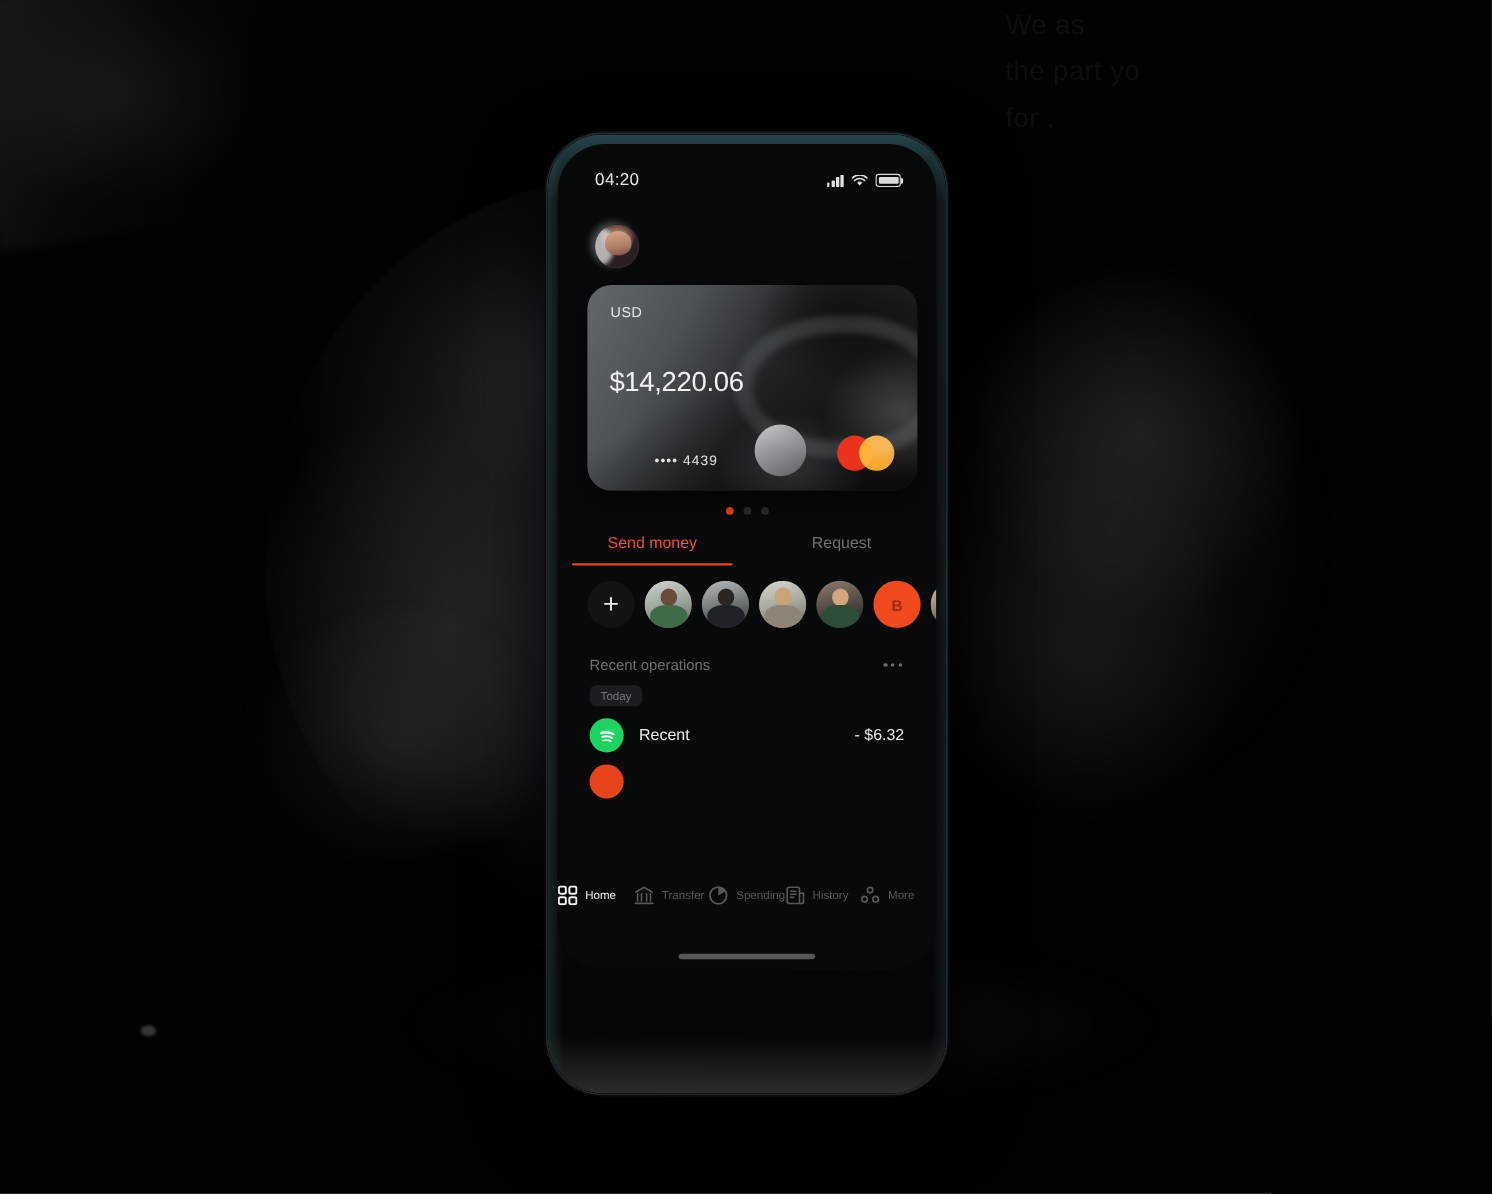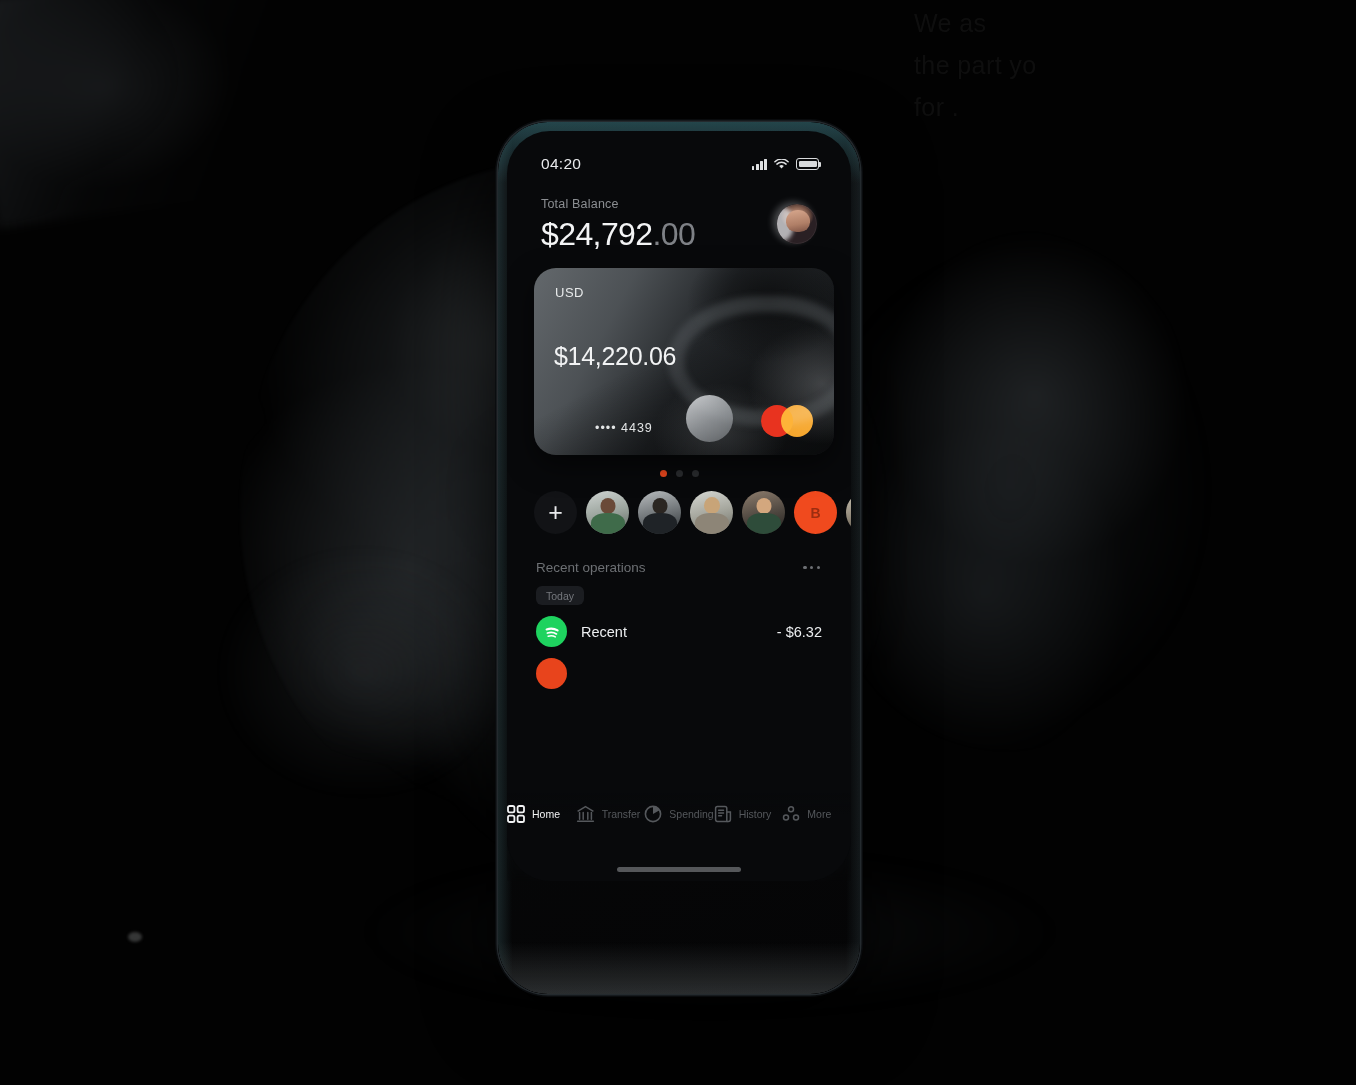--- a/index.html
+++ b/index.html
@@ -290,26 +290,20 @@
             </svg>
           </span>
           <span class="batt">
               <i></i>
             </span>
         </div>
       </div>
 
       
       <div class="balance-head">
-        <div>
-          <div class="bal-label">Total Balance</div>
-          <div class="bal-amount">
-            <span>$24,792</span><span class="bal-cents">.00</span>
-          </div>
-        </div>
         <div class="avatar-me"></div>
       </div>
 
       
       <div class="card-wrap">
         <div class="card">
           <div class="card-tex"></div>
           <div class="card-swoosh"></div>
           <div class="card-cur">USD</div>
           <div class="card-amt">$14,220.06</div>
@@ -323,20 +317,24 @@
       </div>
 
       
       <div class="dots">
         <i class="on"></i>
         <i></i>
         <i></i>
       </div>
 
       
+      <div class="tabs">
+        <div class="tab active">Send money</div>
+        <div class="tab">Request</div>
+      </div>
 
       
       <div class="contacts">
         <div class="c-add">+</div>
 
         <div class="c-av">
           <span class="sky" style="background:linear-gradient(165deg,#cfd4d2 0%,#9aa39c 52%,#5d6660 100%)"></span>
           <span class="head" style="top:7px; width:15px; height:16px; background:#6a4a38;"></span>
           <span class="body" style="top:22px; width:34px; height:22px; background:#3f6b4a;"></span>
         </div>

